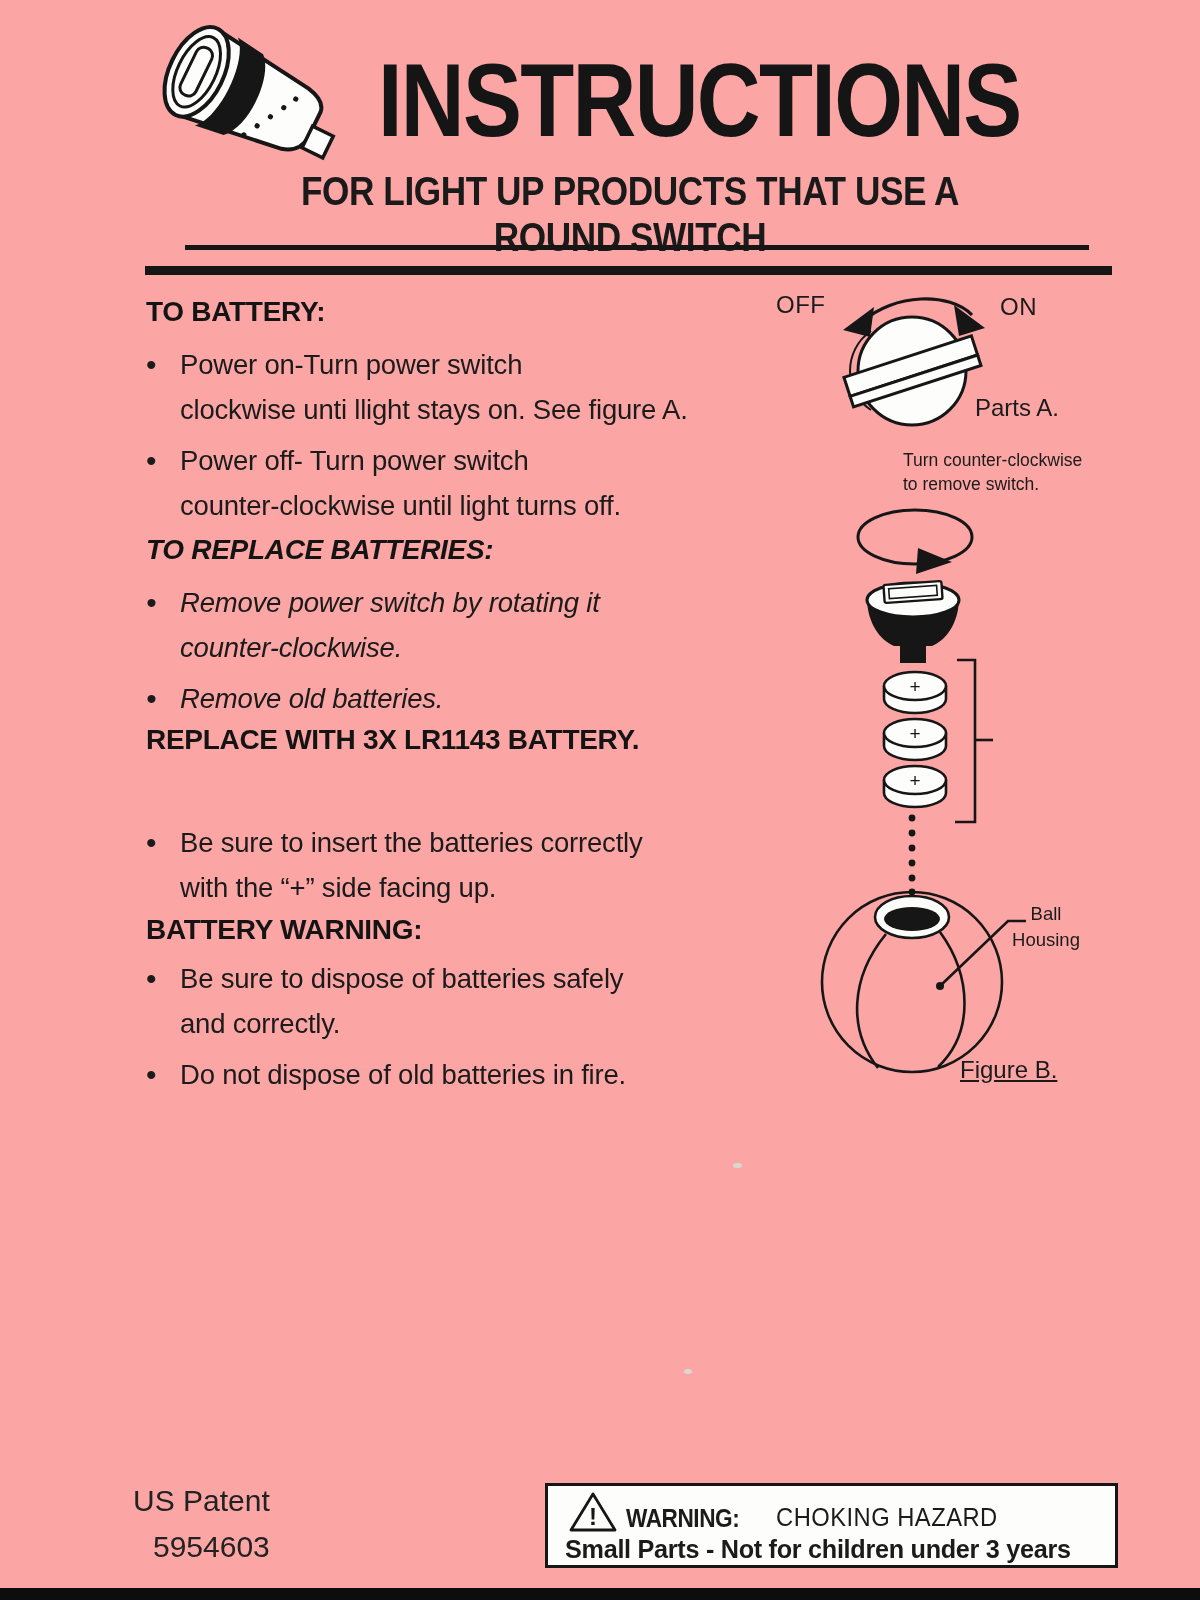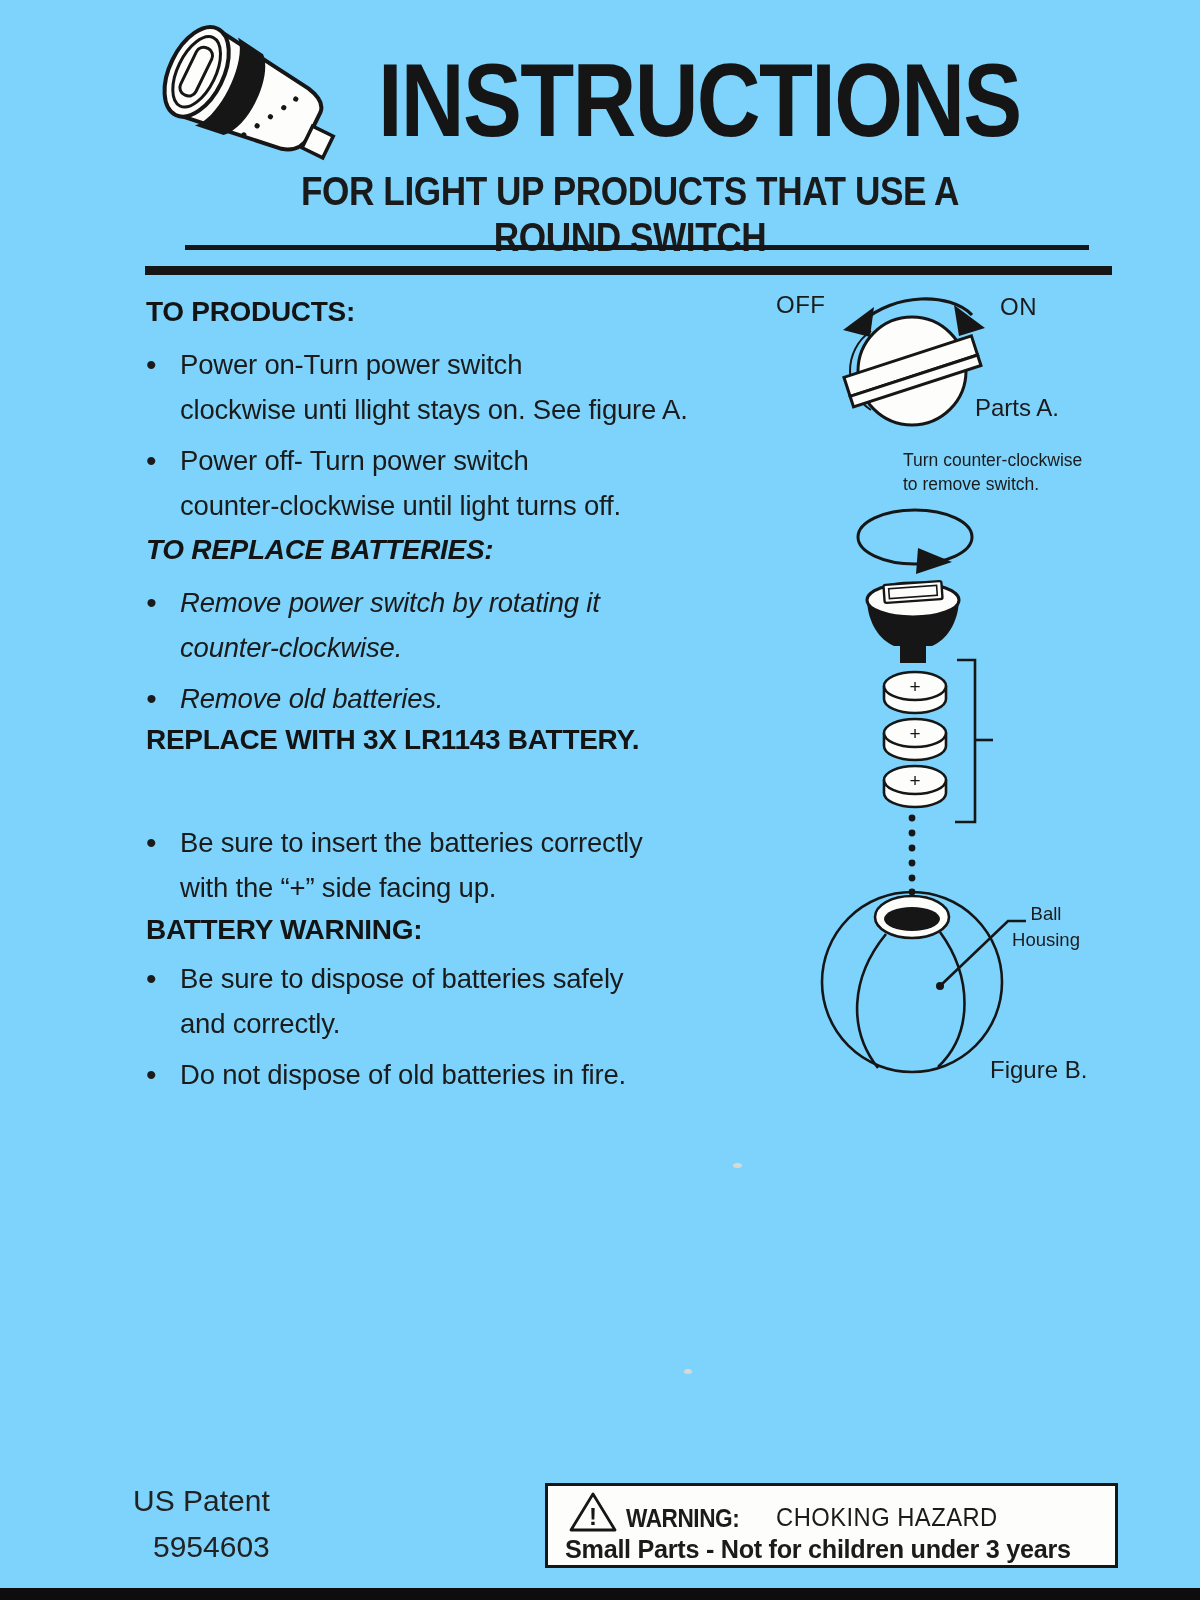--- a/index.html
+++ b/index.html
@@ -1,18 +1,18 @@
 <!DOCTYPE html>
 <html><head>
 <meta charset="utf-8">
 <style>
   html,body{margin:0;padding:0;background:#e8e8e6;}
   .sheet{
     position:relative;width:1200px;height:1600px;margin:0 auto;
-    background:#7dd3fc;overflow:hidden;
+    background:#fca5a5;overflow:hidden;
     font-family:"Liberation Sans", sans-serif;color:#1b1b1b;
   }
   .abs{position:absolute;}
   .pre{white-space:pre-line;}
 
   
   .page-title{
     left:378px;top:48px;font-size:104px;font-weight:bold;letter-spacing:-2px;
     line-height:104px;transform:scaleX(.85);transform-origin:left top;color:#151515;
   }
@@ -79,21 +79,21 @@
       <rect class="wh" stroke-width="3.5" x="170" y="50" width="23" height="24"></rect>
     </g>
   </svg>
 
   <div class="abs page-title">INSTRUCTIONS</div>
   <div class="abs page-subtitle">FOR LIGHT UP PRODUCTS THAT USE A ROUND SWITCH</div>
   <div class="abs rule rule-thin"></div>
   <div class="abs rule rule-thick"></div>
 
   <div class="abs section" style="top:294px;">
-    <h3 class="sec-head">TO PRODUCTS:</h3>
+    <h3 class="sec-head">TO BATTERY:</h3>
     <div class="bullets">
       <div class="bullet">
         <span class="dot"></span>
         <div class="btxt pre">Power on-Turn power switch
 clockwise unti llight stays on. See figure A.</div>
       </div>
       <div class="bullet">
         <span class="dot"></span>
         <div class="btxt pre">Power off- Turn power switch
 counter-clockwise until light turns off.</div>
@@ -208,21 +208,21 @@
       <ellipse class="fl" cx="122" cy="419" rx="28" ry="12"></ellipse>
       <path class="ln" stroke-width="2.6" d="M 96 434 C 60 478 58 530 88 568"></path>
       <path class="ln" stroke-width="2.6" d="M 150 432 C 182 476 184 533 148 567"></path>
       <circle class="fl" cx="150" cy="486" r="4"></circle>
       <path class="ln" stroke-width="2.6" d="M 150 486 L 218 421 L 236 421"></path>
     </g>
   </svg>
 
   <div class="abs ball-label pre" style="left:1002px;top:901px;width:88px;">Ball
 Housing</div>
-  <div class="abs fig-caption" style="left:990px;top:1056px;">Figure B.</div>
+  <div class="abs fig-caption" style="left:960px;top:1056px;text-decoration:underline;">Figure B.</div>
 
   <div class="abs speck" style="left:733px;top:1163px;width:9px;height:5px;"></div>
   <div class="abs speck" style="left:684px;top:1369px;width:8px;height:5px;"></div>
 
   <div class="abs patent">
     <div>US Patent</div>
     <div class="num">5954603</div>
   </div>
 
   <div class="abs warning-box">

